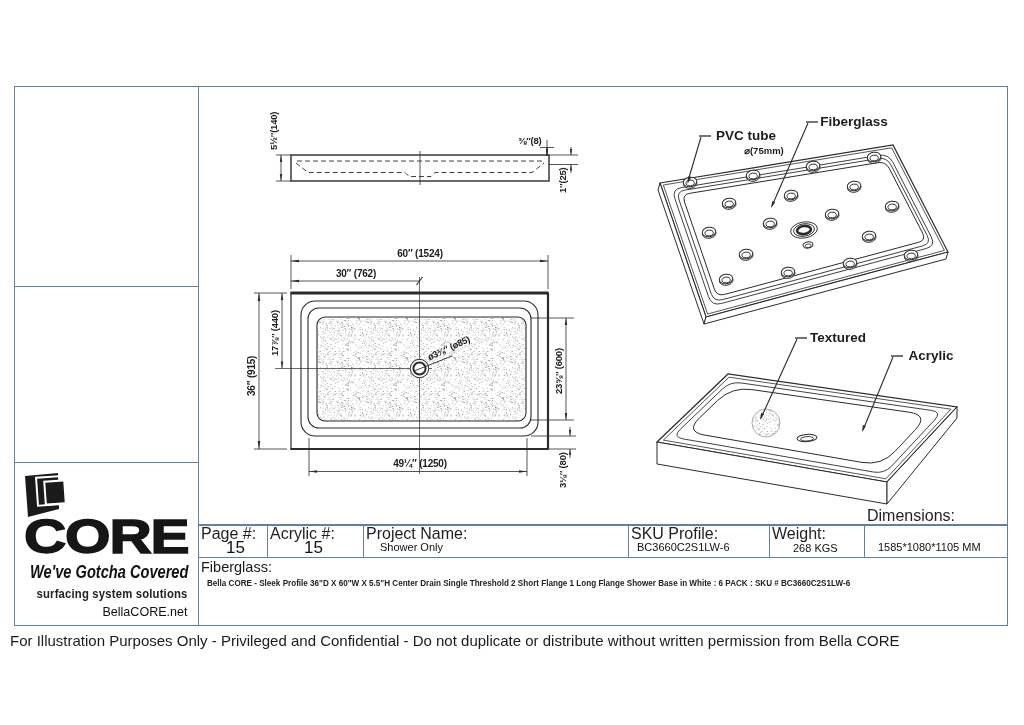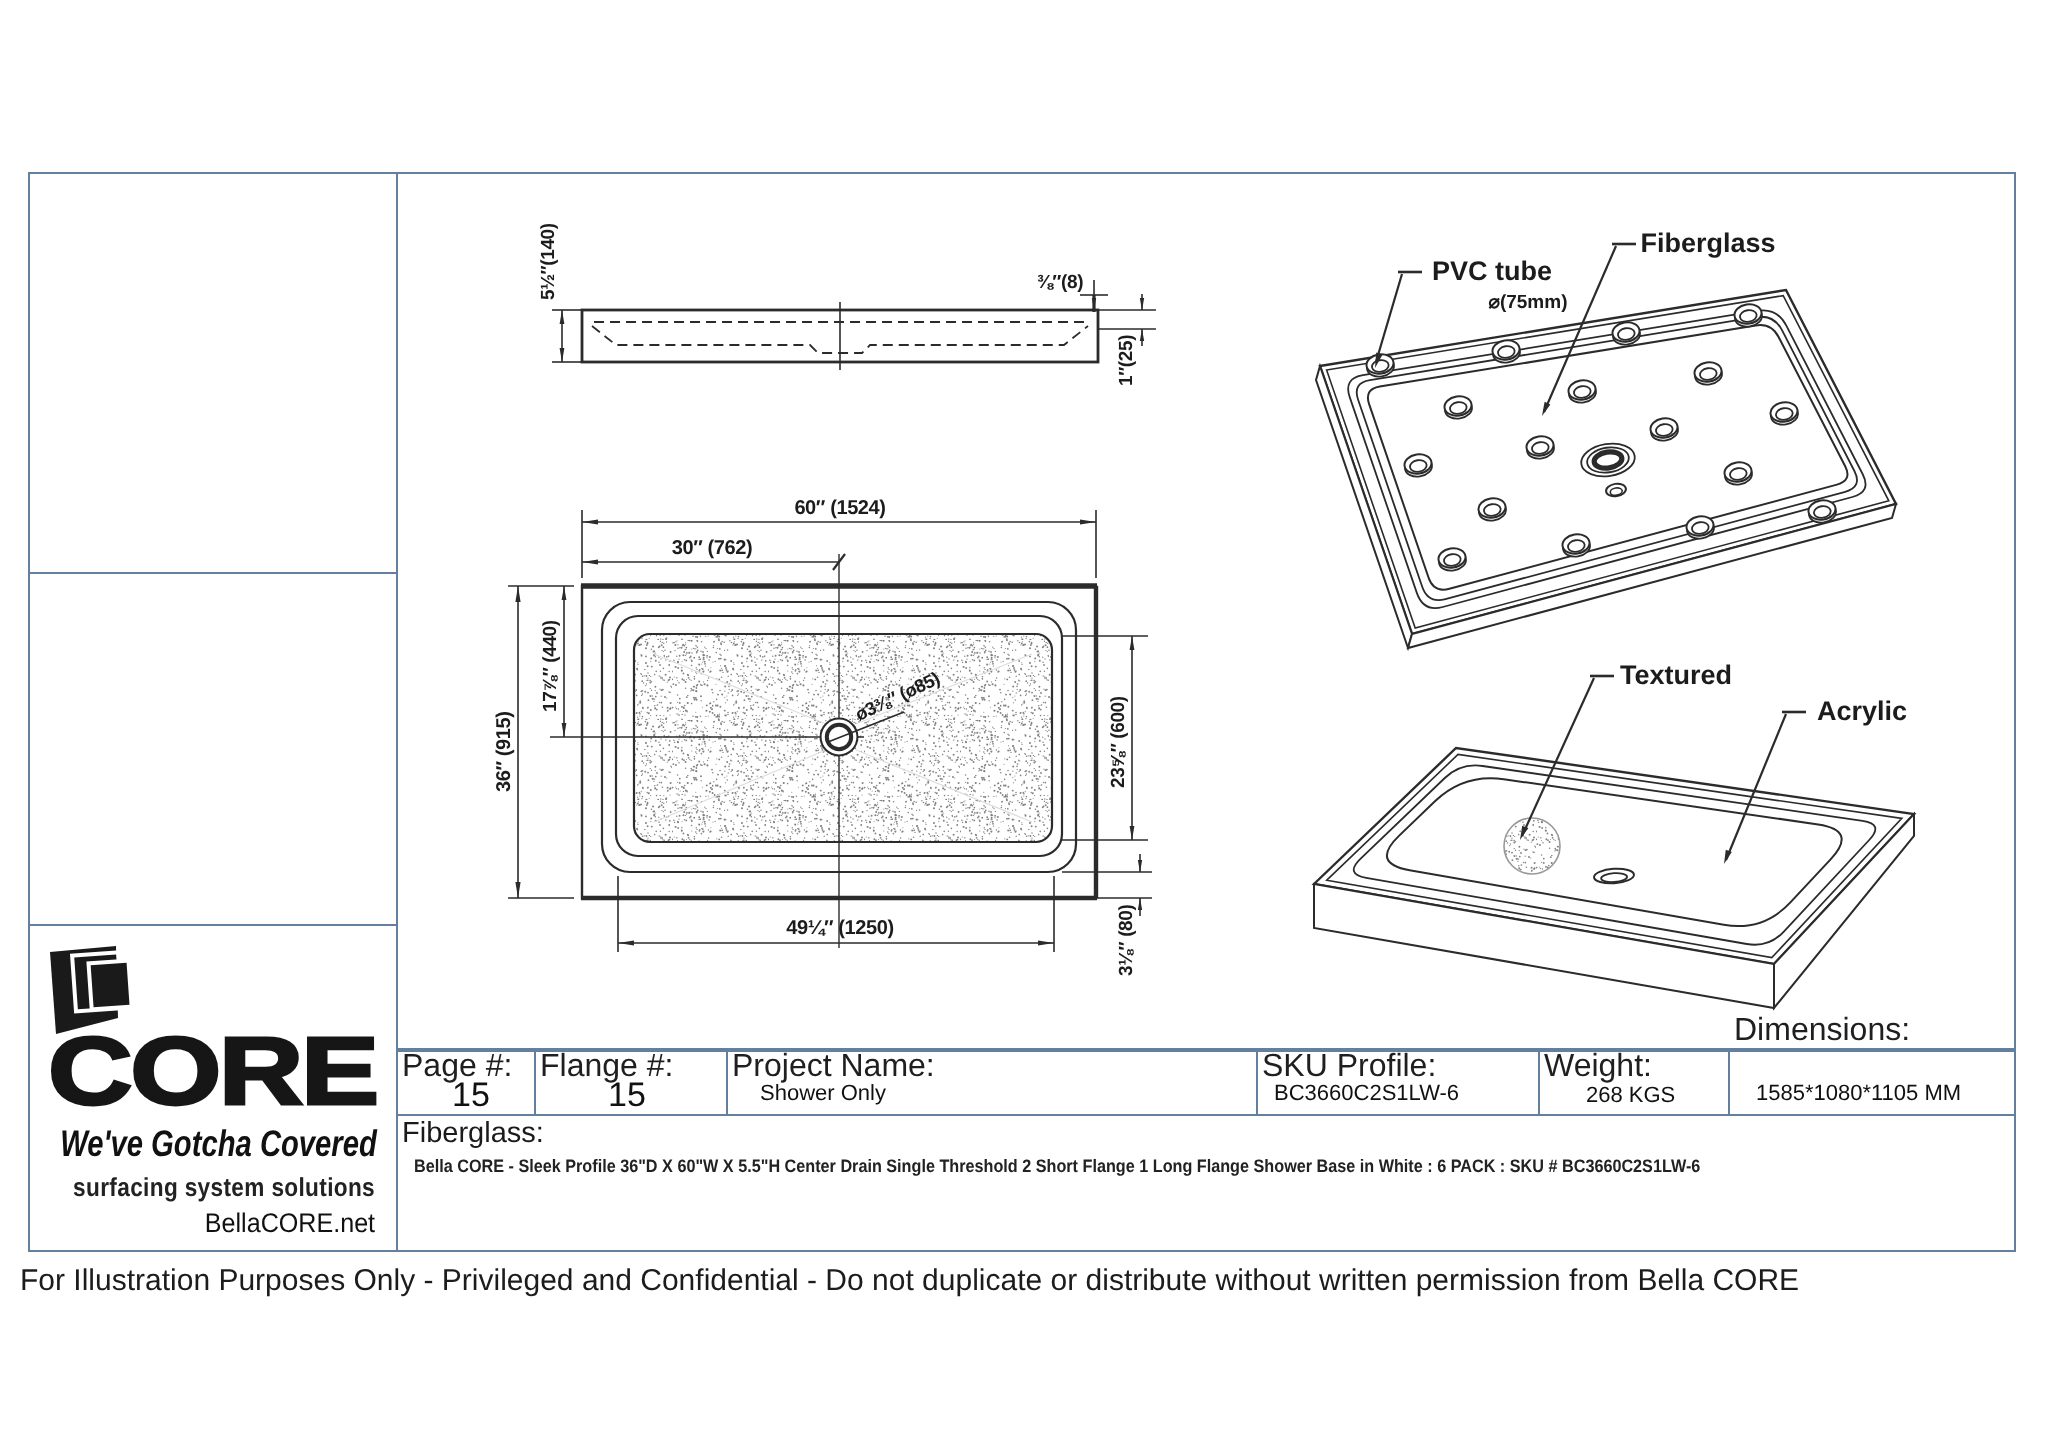--- a/index.html
+++ b/index.html
@@ -808,21 +808,21 @@
 
 <div class="abs" style="left:267px;top:525px;width:1px;height:32px;background:#64809f"></div>
 <div class="abs" style="left:363px;top:525px;width:1px;height:32px;background:#64809f"></div>
 <div class="abs" style="left:628px;top:525px;width:1px;height:32px;background:#64809f"></div>
 <div class="abs" style="left:769px;top:525px;width:1px;height:32px;background:#64809f"></div>
 <div class="abs" style="left:864px;top:525px;width:1px;height:32px;background:#64809f"></div>
 
 <div class="abs hdr" style="left:201px;top:527px">Page #:</div>
 <div class="abs" style="left:226px;top:538px;font-size:17px;color:#111">15</div>
 
-<div class="abs hdr" style="left:270px;top:527px">Flange #:</div>
+<div class="abs hdr" style="left:270px;top:527px">Acrylic #:</div>
 <div class="abs" style="left:304px;top:538px;font-size:17px;color:#111">15</div>
 
 <div class="abs hdr" style="left:366px;top:527px">Project Name:</div>
 <div class="abs val" style="left:380px;top:541px">Shower Only</div>
 
 <div class="abs hdr" style="left:631px;top:527px">SKU Profile:</div>
 <div class="abs val" style="left:637px;top:541px">BC3660C2S1LW-6</div>
 
 <div class="abs hdr" style="left:772px;top:527px">Weight:</div>
 <div class="abs val" style="left:793px;top:542px">268 KGS</div>

